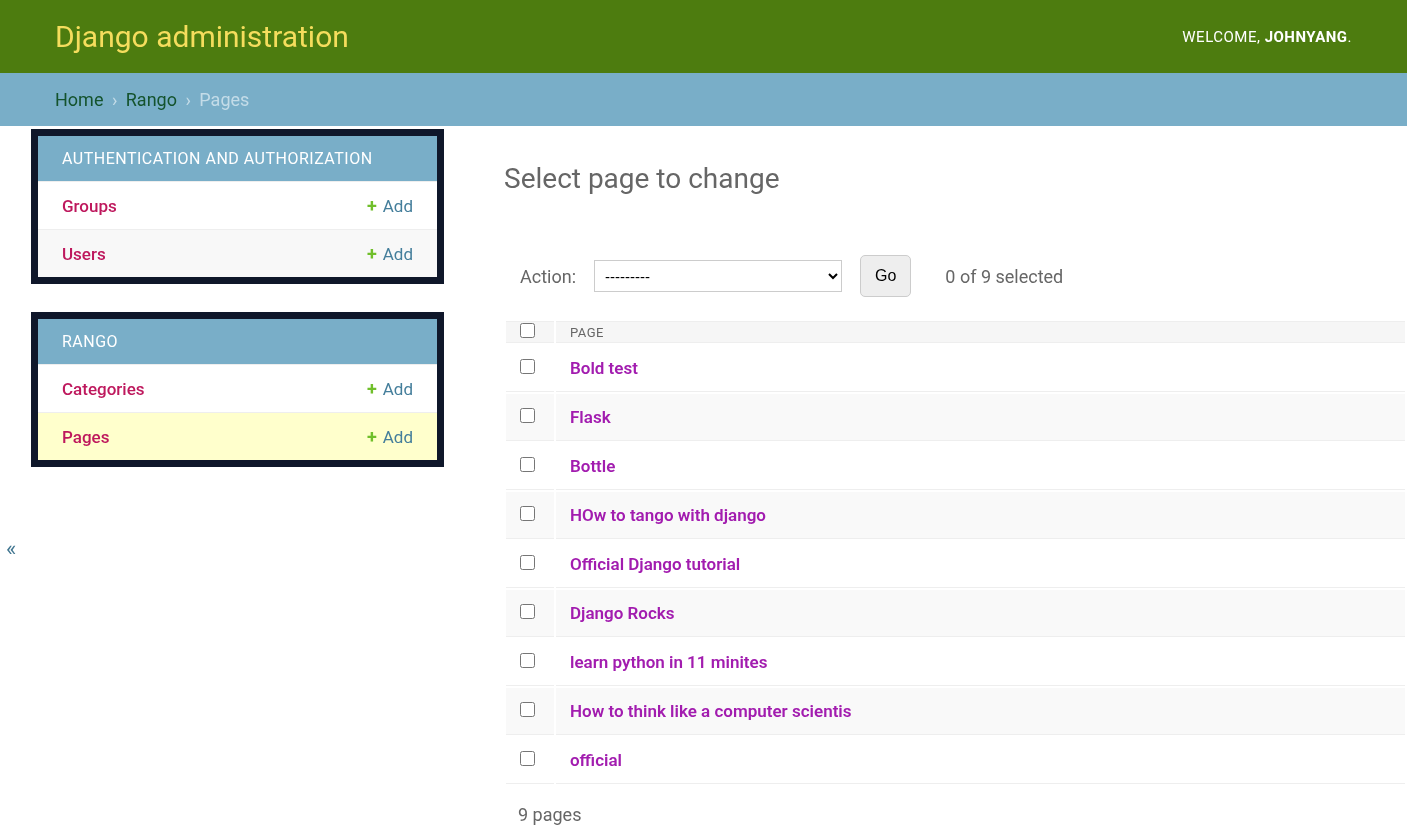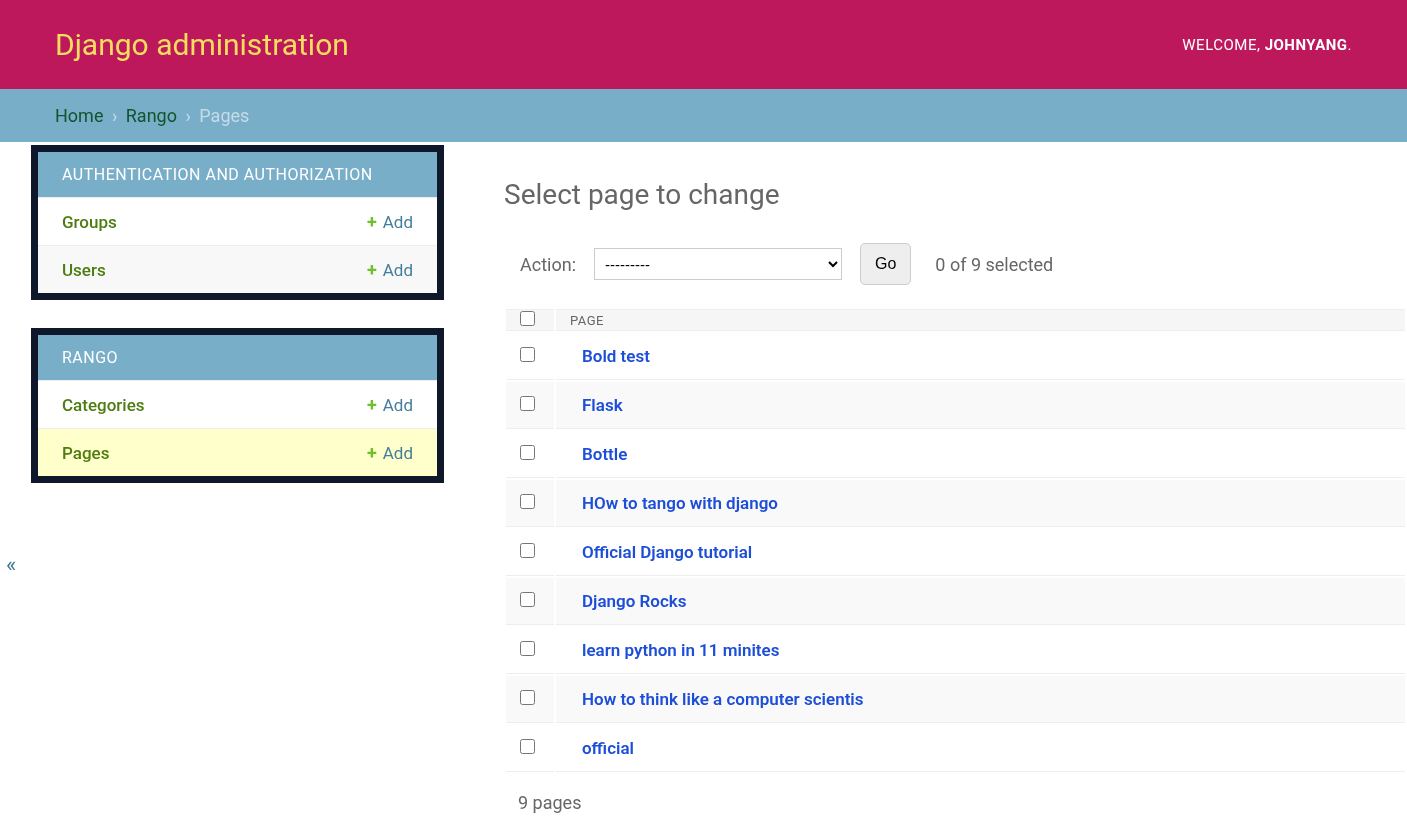--- a/index.html
+++ b/index.html
@@ -1,59 +1,59 @@
 <!DOCTYPE html>
 <html><head>
 <meta charset="utf-8">
 <style>
 * { box-sizing: border-box; margin: 0; padding: 0; }
 body { font-family: "Segoe UI", Roboto, "Helvetica Neue", Arial, sans-serif; font-size: 16px; color: #333; background: #fff; }
 a { text-decoration: none; }
 
-.header { background: #be185d; height: 89px; display: flex; align-items: center; justify-content: space-between; padding: 0 55px; }
+.header { background: #4d7c0f; height: 73px; display: flex; align-items: center; justify-content: space-between; padding: 0 55px; }
 .site-title { color: #f5dd5d; font-size: 30px; font-weight: 400; }
 .user-tools { color: #fff; font-size: 15px; letter-spacing: 0.5px; }
 .user-tools .username { font-weight: bold; }
 
 .breadcrumbs { background: #79aec8; color: #c4dce8; padding: 16px 55px; font-size: 18px; }
 .breadcrumbs a { color: #14532d; }
 .breadcrumbs .sep { color: #c4dce8; margin: 0 4px; }
 .breadcrumbs .current { color: #c4dce8; }
 
 .container { display: flex; position: relative; }
 
 .sidebar { width: 413px; margin-left: 31px; margin-top: 3px; }
 .module { background: #fff; border: 7px solid #0f172a; margin-bottom: 28px; }
 .module-header { background: #79aec8; color: #fff; font-size: 16px; font-weight: 400; padding: 13px 24px; letter-spacing: 0.5px; }
 .model-row { display: flex; justify-content: space-between; align-items: center; padding: 13px 24px; border-top: 1px solid #eee; font-size: 17px; }
 .model-row:nth-child(odd) { background: #f8f8f8; }
 .model-row:nth-child(even) { background: #fff; }
 .model-row.active { background: #ffffcc; }
-.model-link { color: #4d7c0f; font-weight: 500; }
+.model-link { color: #be185d; font-weight: 500; }
 .add-link { color: #447e9b; display: flex; align-items: center; gap: 6px; }
 .plus-icon { color: #70bf2b; font-weight: bold; font-size: 18px; }
 
 .collapse-toggle { position: absolute; left: 6px; top: 410px; color: #417690; font-size: 22px; cursor: pointer; }
 
 .main { flex: 1; padding: 36px 0 0 60px; }
-.page-title { font-size: 28px; font-weight: 400; color: #666; margin-bottom: 32px; }
+.page-title { font-size: 28px; font-weight: 400; color: #666; margin-bottom: 60px; }
 
 .actions { display: flex; align-items: center; gap: 18px; margin-bottom: 22px; padding-left: 16px; }
 .action-label { color: #666; font-size: 18px; }
 .action-select { width: 248px; height: 32px; border: 1px solid #ccc; background: #fff; font-size: 15px; padding: 0 6px; }
 .go-button { height: 42px; padding: 0 14px; border: 1px solid #ccc; border-radius: 5px; background: #eee; font-size: 16px; cursor: pointer; }
-.selection-count { color: #666; font-size: 18px; margin-left: 6px; }
+.selection-count { color: #666; font-size: 18px; margin-left: 16px; }
 
 .changelist { width: 100%; }
 .changelist thead th { background: #f6f6f6; text-align: left; padding: 1px 14px; border-bottom: 1px solid #eee; border-top: 1px solid #eee; font-size: 13px; font-weight: 400; color: #666; letter-spacing: 0.5px; }
 .changelist thead th.chk { width: 48px; }
 .changelist tbody td { padding: 13px 14px; border-bottom: 1px solid #eee; }
 .changelist tbody tr:nth-child(even) td { background: #f9f9f9; }
 .changelist td.chk { width: 48px; }
-.changelist a.row-link { color: #1d4ed8; font-weight: 600; font-size: 17px; margin-left: 12px; }
+.changelist a.row-link { color: #a21caf; font-weight: 600; font-size: 17px; }
 .changelist input[type="checkbox"] { width: 15px; height: 15px; }
 
 .paginator { padding: 18px 14px; color: #666; font-size: 18px; }
 </style>
 </head>
 <body>
 
 <div class="header">
   <div class="site-title">Django administration</div>
   <div class="user-tools">

